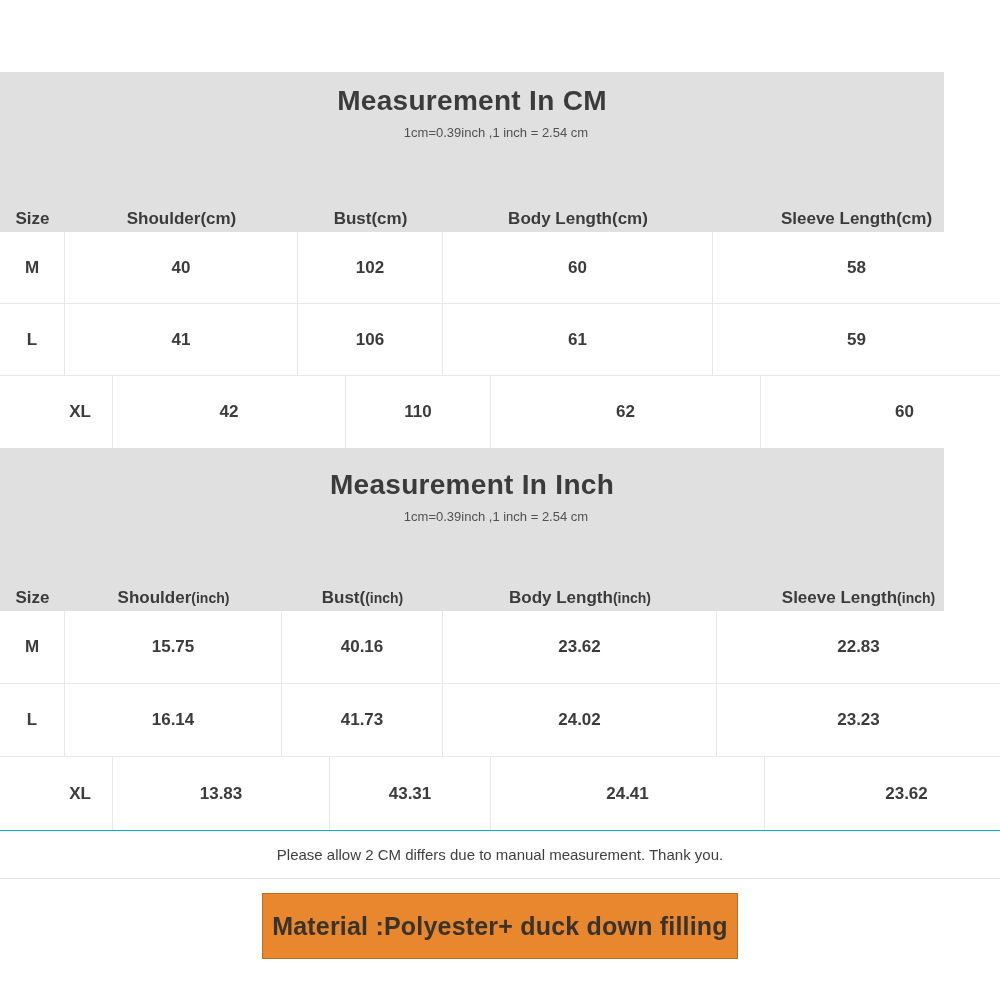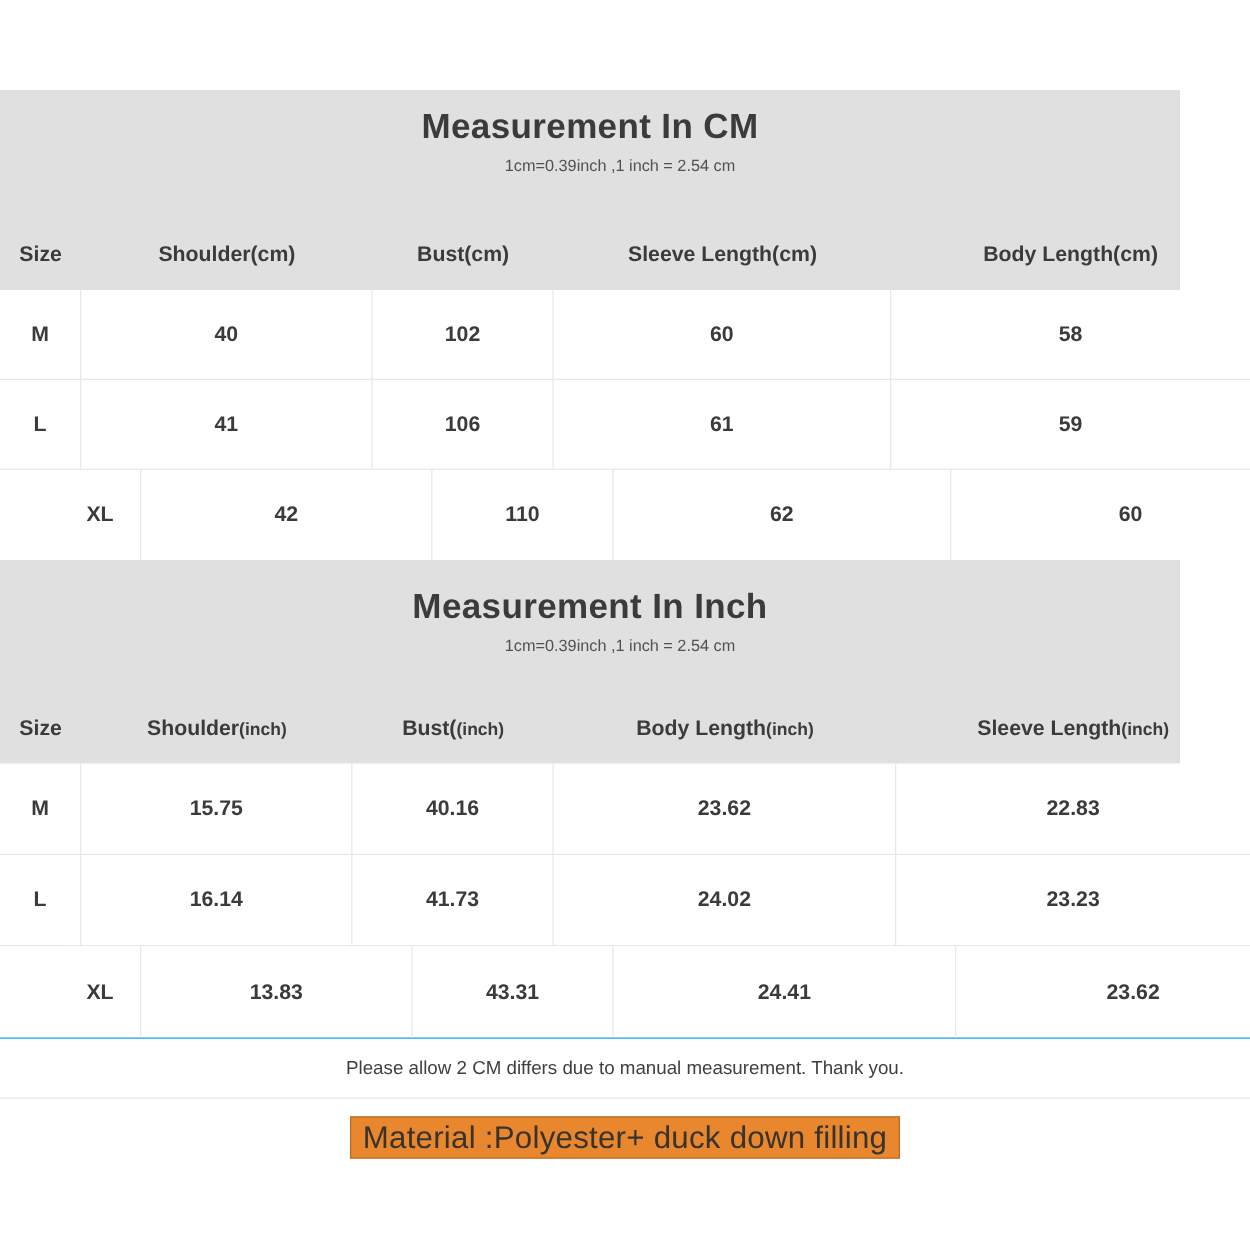--- a/index.html
+++ b/index.html
@@ -21,21 +21,21 @@
     font-size:28px; font-weight:bold; text-align:center;
     line-height:30px; color:#3b3b3b; letter-spacing:0.3px;
   }
   .band-cm .title   { margin-top:14px; }
   .band-inch .title { margin-top:22px; }
 
   .subtitle {
     font-size:13px; text-align:center; margin-top:9px; color:#515151;margin-left:48px;
   }
 
-  .header-row { margin-top:auto; padding-bottom:15px; display:grid; }
+  .header-row { margin-top:auto; padding-bottom:0; display:grid; }
   .cols-cm   { grid-template-columns:65px 233px 145px 270px 287px; }
   .cols-inch { grid-template-columns:65px 217px 161px 274px 283px; }
 
   .hcell {
     display:flex; align-items:baseline; justify-content:center;
     font-weight:bold; font-size:17px; color:#3b3b3b; line-height:26px;
   }
   .hcell .suffix { font-size:14px; font-weight:bold; }
 
   .tbody { background:#ffffff; }
@@ -53,41 +53,41 @@
   .note-band {
     height:49px; background:#ffffff;
     border-top:1px solid #0ea5e9; border-bottom:1px solid #e3e3e3;
     display:flex; align-items:center; justify-content:center;
     font-size:15px; color:#3f3f3f;
   }
 
   .material-row { padding-top:14px; display:flex; justify-content:center; background:#ffffff; }
   .material-highlight {
     background:#e8872e; color:#39332c;
-    font-size:25px; font-weight:normal; line-height:32px;
-    padding:0 9px; border:1px solid rgba(153,88,24,0.55);
+    font-size:25px; font-weight:bold; line-height:32px;
+    padding:16px 9px; border:1px solid rgba(153,88,24,0.55);
     letter-spacing:0.2px;
   }
 </style>
 </head>
 <body>
 
 <div class="page">
 
   <div class="top-spacer"></div>
 
   <section class="band band-cm">
     <div class="title">Measurement In CM</div>
     <div class="subtitle">1cm=0.39inch ,1 inch = 2.54 cm</div>
     <div class="header-row cols-cm">
       <div class="hcell">Size</div>
       <div class="hcell">Shoulder(cm)</div>
       <div class="hcell">Bust(cm)</div>
+      <div class="hcell">Body Length(cm)</div>
       <div class="hcell">Sleeve Length(cm)</div>
-      <div class="hcell">Body Length(cm)</div>
     </div>
   </section>
 
   <div class="tbody">
     <div class="trow trow-cm cols-cm">
       <div class="tcell">M</div>
       <div class="tcell">40</div>
       <div class="tcell">102</div>
       <div class="tcell">60</div>
       <div class="tcell">58</div>

